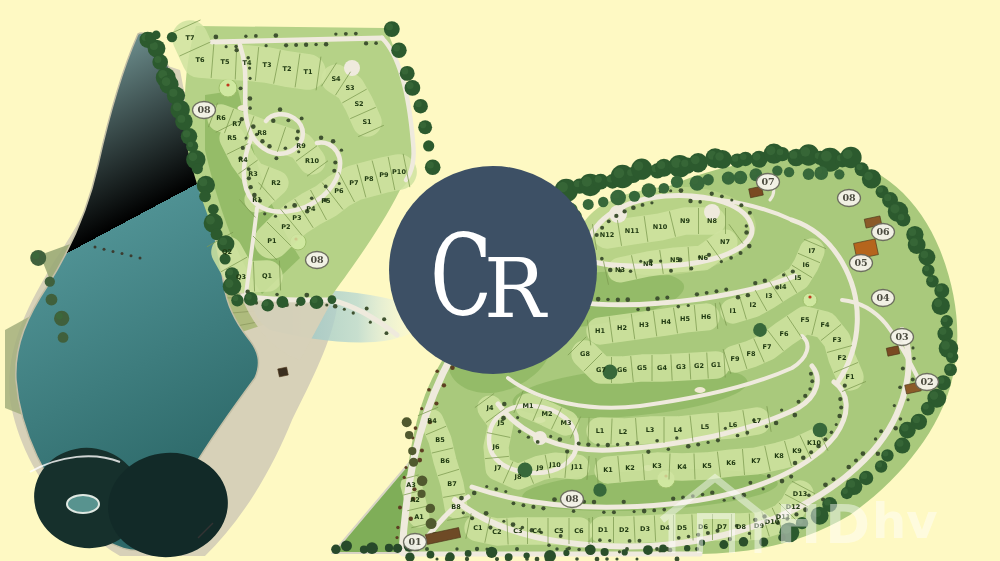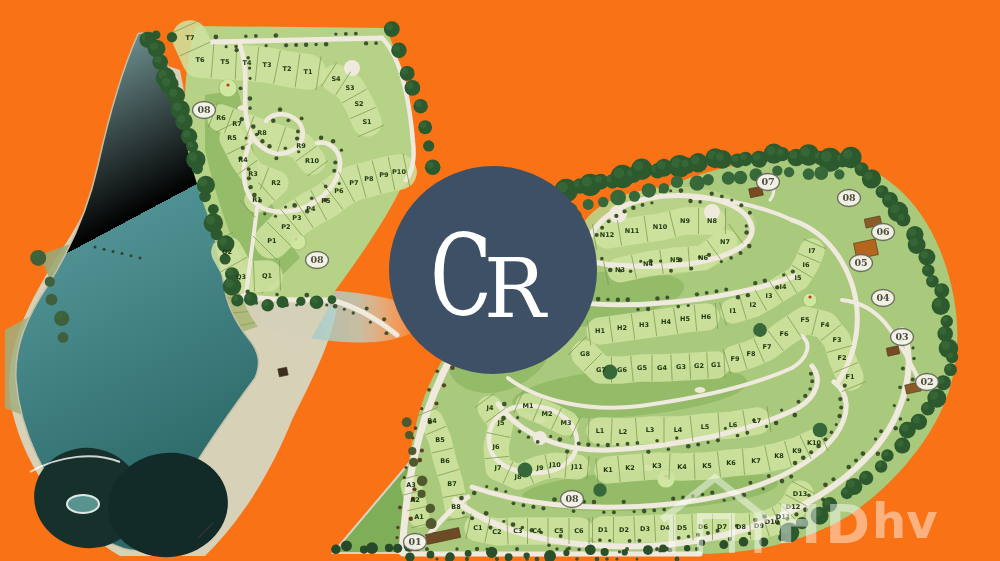--- a/index.html
+++ b/index.html
@@ -1,17 +1,17 @@
 <!DOCTYPE html>
 <html><head>
 <meta charset="utf-8">
 <style>
   html,body{margin:0;padding:0;background:#ffffff;}
   body{width:1000px;height:561px;overflow:hidden;font-family:"DejaVu Sans",sans-serif;}
-  #stage{position:relative;width:1000px;height:561px;background:#f97316;}
+  #stage{position:relative;width:1000px;height:561px;background:#fef9c3;}
   svg{display:block;}
   text{user-select:none;}
 </style>
 </head>
 <body>
 
 <div id="stage">
   <svg id="map" width="1000" height="561" viewBox="0 0 1000 561">
     <defs>
       <linearGradient id="lakeGrad" x1="0" y1="0" x2="0.25" y2="1">

